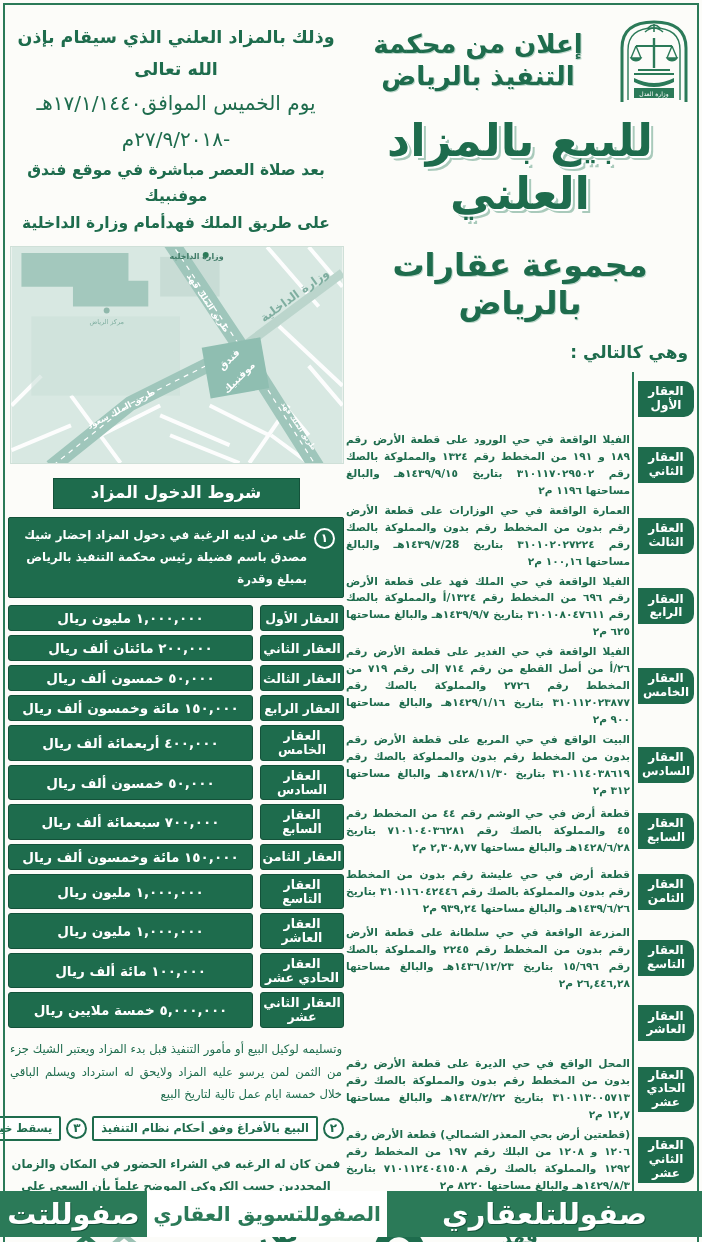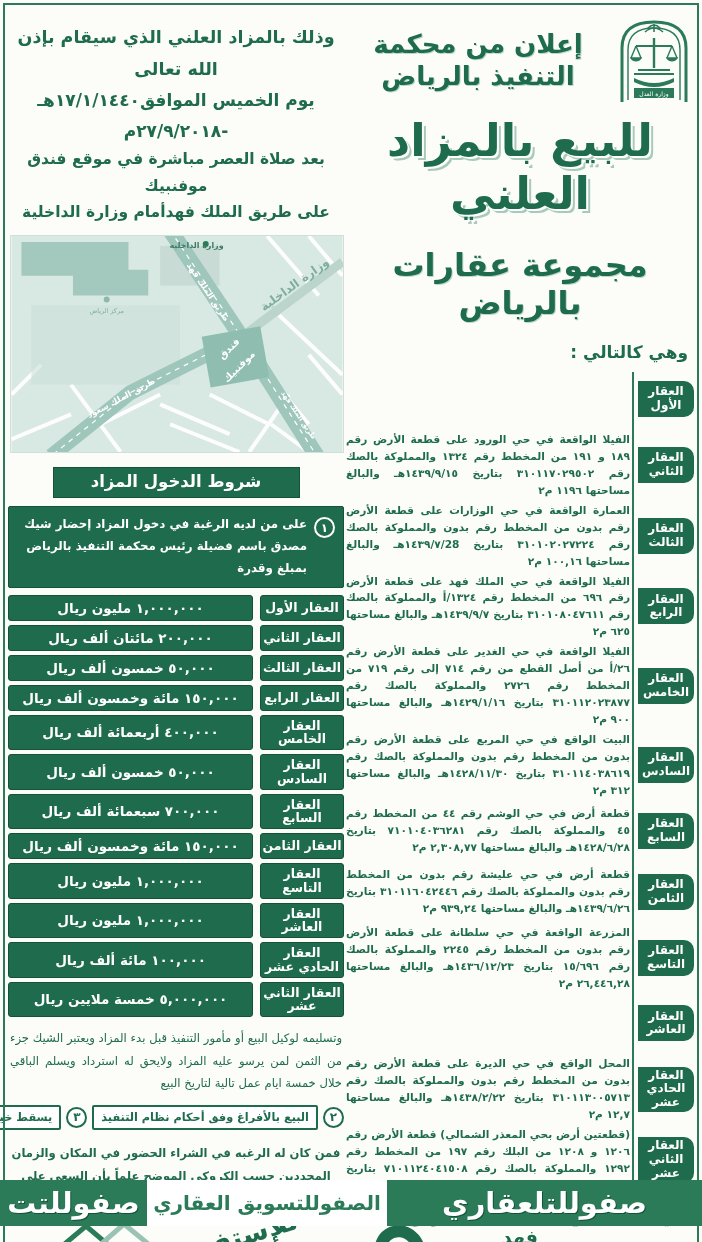--- a/index.html
+++ b/index.html
@@ -35,21 +35,21 @@
   .prop-desc{flex:1;padding:0 8px 0 0;font-size:10.6px;font-weight:700;color:var(--g);line-height:1.6;text-align:justify;}
 
   .venue{position:relative;margin-top:10px;text-align:center;height:150px;}
   .venue-l1{font-size:19px;font-weight:900;letter-spacing:0;}
   .venue-l2{font-size:16px;font-weight:900;margin-top:8px;}
   .venue-pin{position:absolute;top:14px;left:12px;width:74px;height:74px;}
 
   
   .intro{padding-top:14px;text-align:center;color:var(--g);}
   .intro .i1{font-size:17.5px;font-weight:900;line-height:1.8;}
-  .intro .i2{font-size:17px;font-weight:700;line-height:1.8;text-align:center;}
+  .intro .i2{font-size:20px;font-weight:400;line-height:1.8;text-align:center;}
   .intro .i3{font-size:15.5px;font-weight:900;line-height:1.7;}
   .intro .i4{font-size:15.5px;font-weight:900;line-height:1.7;}
 
   .map{display:block;width:334px;height:218px;margin-top:10px;border:1px solid #cfe0d8;}
 
   .cond-title{width:247px;margin:14px auto 8px;background:var(--g);color:#fff;text-align:center;
               font-size:16.5px;font-weight:900;padding:4px 0 6px;border:1px solid var(--gdark);}
   .cond1{position:relative;background:var(--g);color:#fff;border:1px solid var(--gdark);border-radius:2px;
          padding:7px 36px 7px 8px;font-size:11.8px;font-weight:700;line-height:1.85;text-align:right;}
   .cond1 .num{position:absolute;right:8px;top:10px;width:21px;height:21px;border:2px solid #fff;border-radius:50%;
@@ -71,21 +71,21 @@
   .cbox{border:2px solid var(--g);background:#fff;color:var(--g);font-size:11.3px;font-weight:900;
         padding:4px 7px;border-radius:2px;white-space:nowrap;}
   .closing{margin:12px 2px 0;font-size:11.6px;font-weight:700;color:var(--g);line-height:1.95;text-align:center;}
 
   .contact{position:relative;height:112px;margin-top:8px;}
   .logoBlock{position:absolute;top:0;left:14px;width:160px;text-align:center;}
   .roof{display:block;margin:0 auto;}
   .inquiry1{position:absolute;top:6px;right:44px;transform:rotate(-17deg);font-size:27px;font-weight:900;color:var(--g);}
 
   
-  .banner{position:absolute;left:0;right:0;bottom:16px;height:46px;display:flex;flex-direction:row-reverse;z-index:6;}
+  .banner{position:absolute;left:0;right:0;bottom:5px;height:46px;display:flex;flex-direction:row-reverse;z-index:6;}
   .seg{display:flex;align-items:center;justify-content:center;overflow:hidden;white-space:nowrap;}
   .seg-green{background:var(--g2);color:#fff;font-size:29px;font-weight:900;text-shadow:1px 1px 0 #14523A;}
   .seg-white{background:#fff;color:var(--g2);font-size:20px;font-weight:900;}
   .s1{width:147px;}
   .s2{width:240px;}
   .s3{flex:1;}
 </style>
 </head>
 <body>
 

